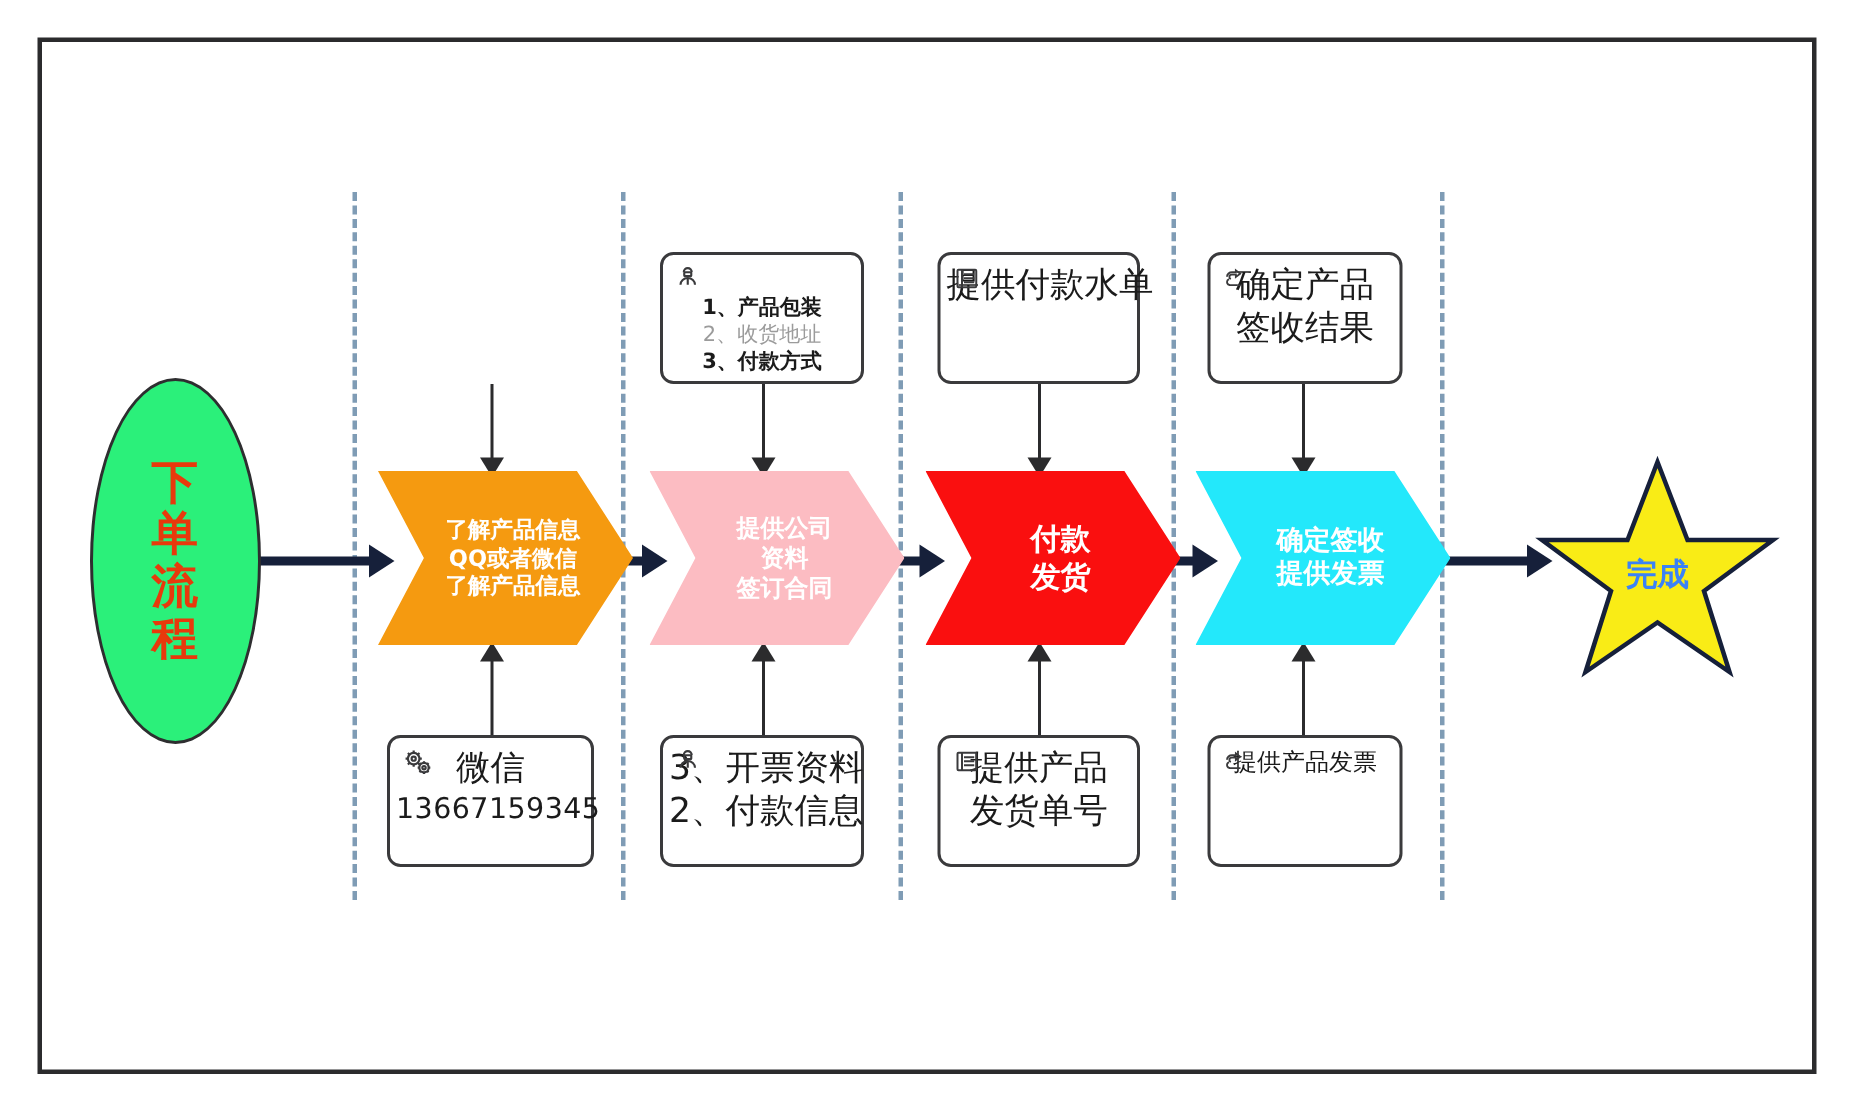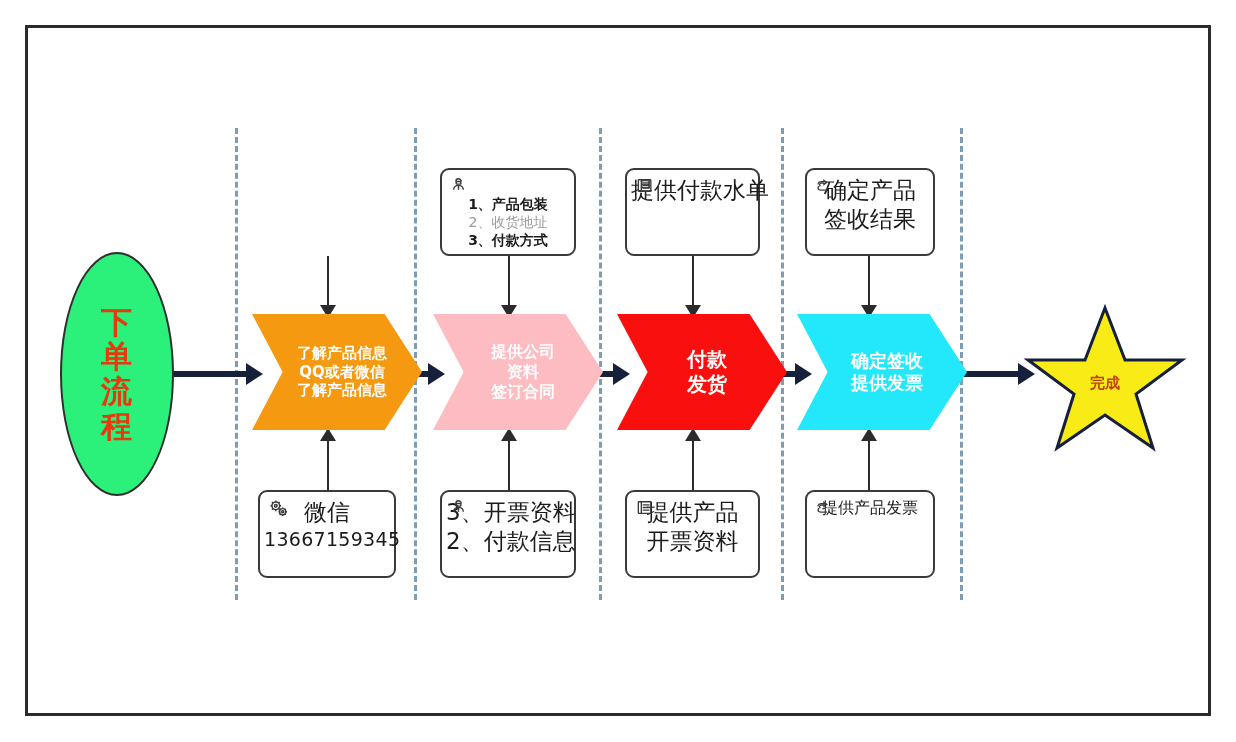--- a/index.html
+++ b/index.html
@@ -104,23 +104,23 @@
   
   .star-wrap {
     position: absolute;
     display: flex;
     align-items: center;
     justify-content: center;
   }
   .star-wrap svg { position: absolute; left: 0; top: 0; }
   .star-wrap .stext {
     position: relative;
-    color: #c2410c;
+    color: #3b82f6;
     font-weight: bold;
-    font-size: 15px;
+    font-size: 21px;
     margin-top: 10px;
     white-space: nowrap;
   }
 
   
   .conn-h {
     position: absolute;
     height: 0;
     border-top: 6px solid #16203a;
   }
@@ -295,21 +295,21 @@
   <div class="note" style="left:625px; top:490px; width:135px; height:88px;">
     <span class="note-icon">
       <svg viewBox="0 0 24 24" width="20" height="20" fill="none" stroke="#3a3a3c" stroke-width="1.6">
         <rect x="4" y="4.5" width="15" height="14" rx="0.8"></rect>
         <path d="M7.6 4.5v14"></path>
         <path d="M9.2 8.2h8.2M9.2 11.4h8.2M9.2 14.6h8.2"></path>
       </svg>
     </span>
     <span class="note-body" style="margin-top:16px;">
       <span class="line big">提供产品</span>
-      <span class="line big">开票资料</span>
+      <span class="line big">发货单号</span>
     </span>
   </div>
 
   <div class="note" style="left:805px; top:168px; width:130px; height:88px;">
     <span class="note-icon">
       <svg viewBox="0 0 24 24" width="20" height="20" fill="none" stroke="#3a3a3c" stroke-width="1.5">
         <path d="M3.6 10.2c0-2.1 1.8-3.6 4-3.6h3.1V5.1l3.4 2.6-3.4 2.6V8.5H7.6c-1.2 0-2.1.8-2.1 1.8 0 .8.5 1.4 1.2 1.7"></path>
         <path d="M5.2 12.1c-1 .5-1.6 1.3-1.6 2.2 0 1.6 1.8 2.6 4 2.6h4.2"></path>
         <path d="M11.8 16.9h2.6"></path>
       </svg>

